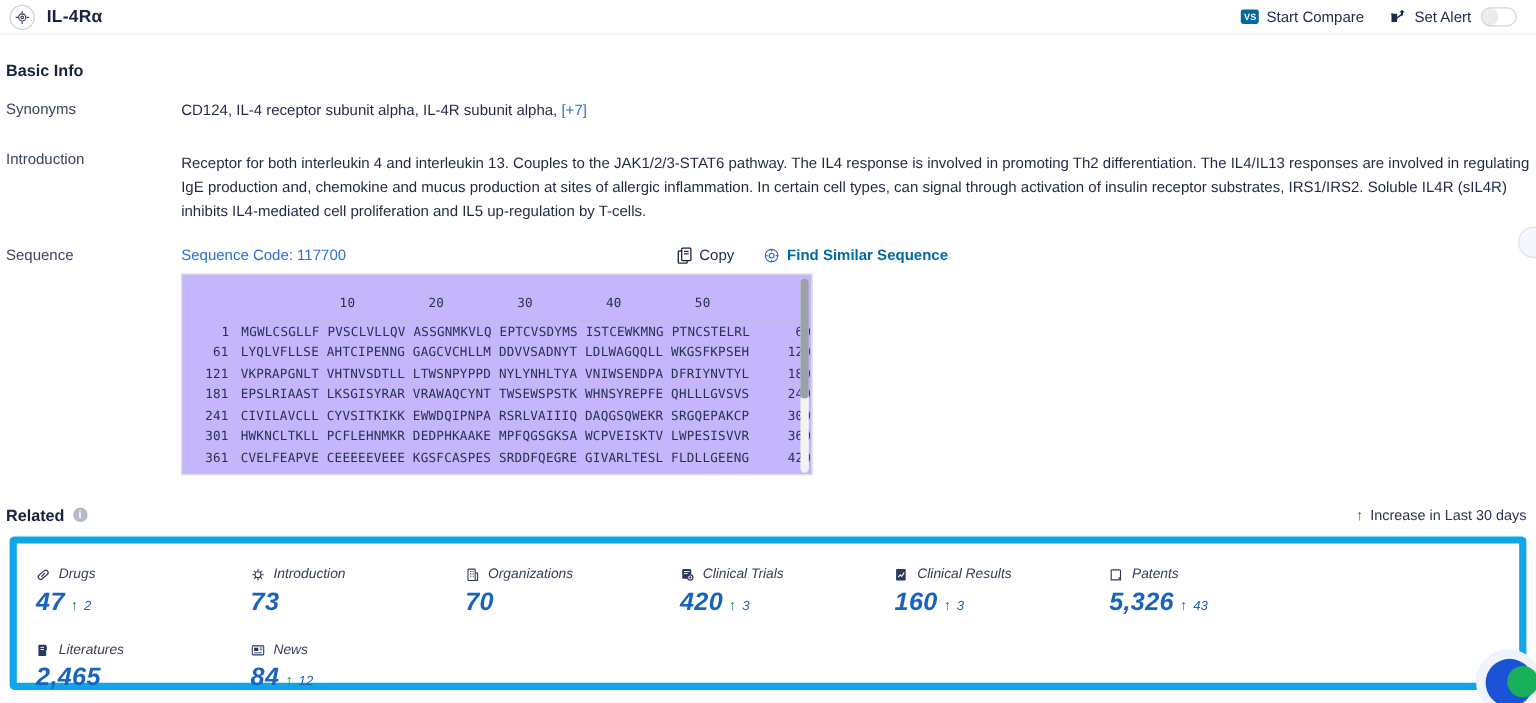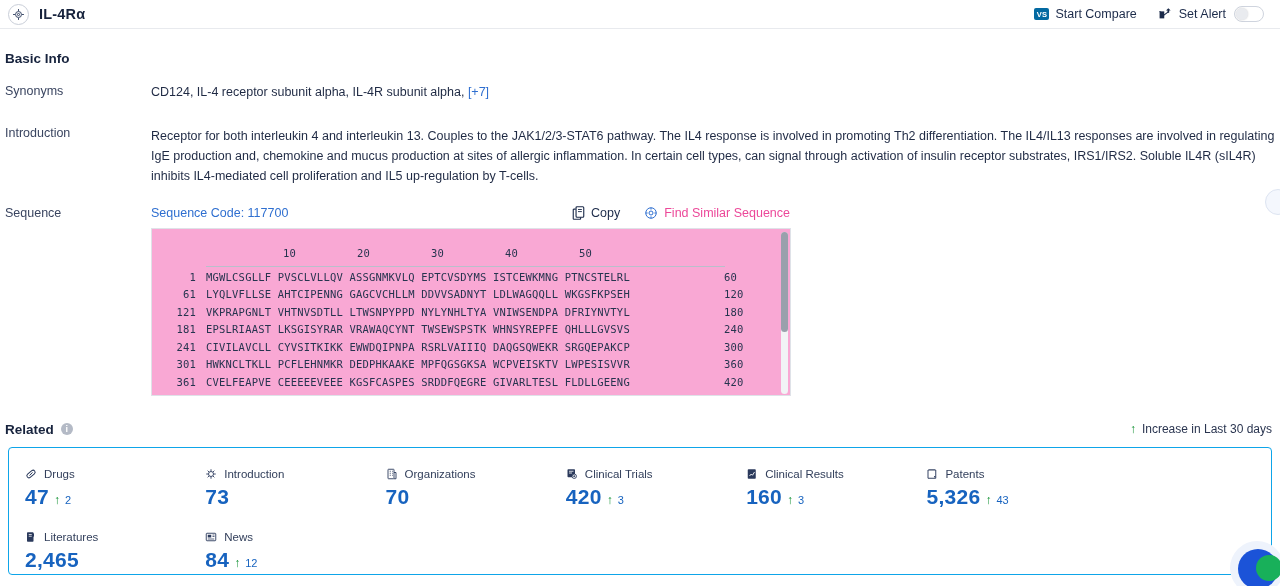--- a/index.html
+++ b/index.html
@@ -87,27 +87,27 @@
     padding-right: 490px;
     justify-content: center;
   }
   .seq-code { color: #2f6fd0; font-size: 12.5px; }
   .seq-actions { margin-left: auto; display: flex; align-items: center; gap: 24px; }
   .seq-act {
     display: flex; align-items: center; gap: 6px;
     font-size: 12.5px; cursor: pointer;
   }
   .seq-act.copy { color: #1c2b4a; }
-  .seq-act.find { color: #ec4899; }
+  .seq-act.find { color: #0369a1; font-weight: bold; }
 
   .seq-box {
     margin-top: 8px;
-    width: 640px; height: 168px;
+    width: 526px; height: 168px;
     border: 1px solid #dfe2e8;
-    background: #f9a8d4;
+    background: #c4b5fd;
     position: relative;
     overflow: hidden;
   }
   .seq-inner {
     font-family: "DejaVu Sans Mono", monospace;
     font-size: 10.5px;
     color: #26344f;
     padding: 18px 0 0 0;
     letter-spacing: .2px;
   }
@@ -151,25 +151,26 @@
     margin-left: 7px;
   }
   .legend {
     margin-left: auto; display: flex; align-items: center; gap: 6px;
     font-size: 12px; color: #2a3550;
   }
   .up-arrow { color: #0f9030; font-size: 12px; line-height: 1; }
 
   .related-card {
     margin: 10px 8px 0 8px;
-    border: 1px solid #0ea5e9;
+    border: 6px solid #0ea5e9;
     border-radius: 4px;
     background: #fff;
     padding: 20px 0 10px 0;
     height: 128px;
+    font-style: italic;
   }
   .rel-grid {
     display: grid;
     grid-template-columns: repeat(7, 1fr);
     row-gap: 22px;
   }
   .rel-item { padding-left: 16px; }
   .rel-top {
     display: flex; align-items: center; gap: 7px;
     font-size: 11.5px; color: #33405c;

